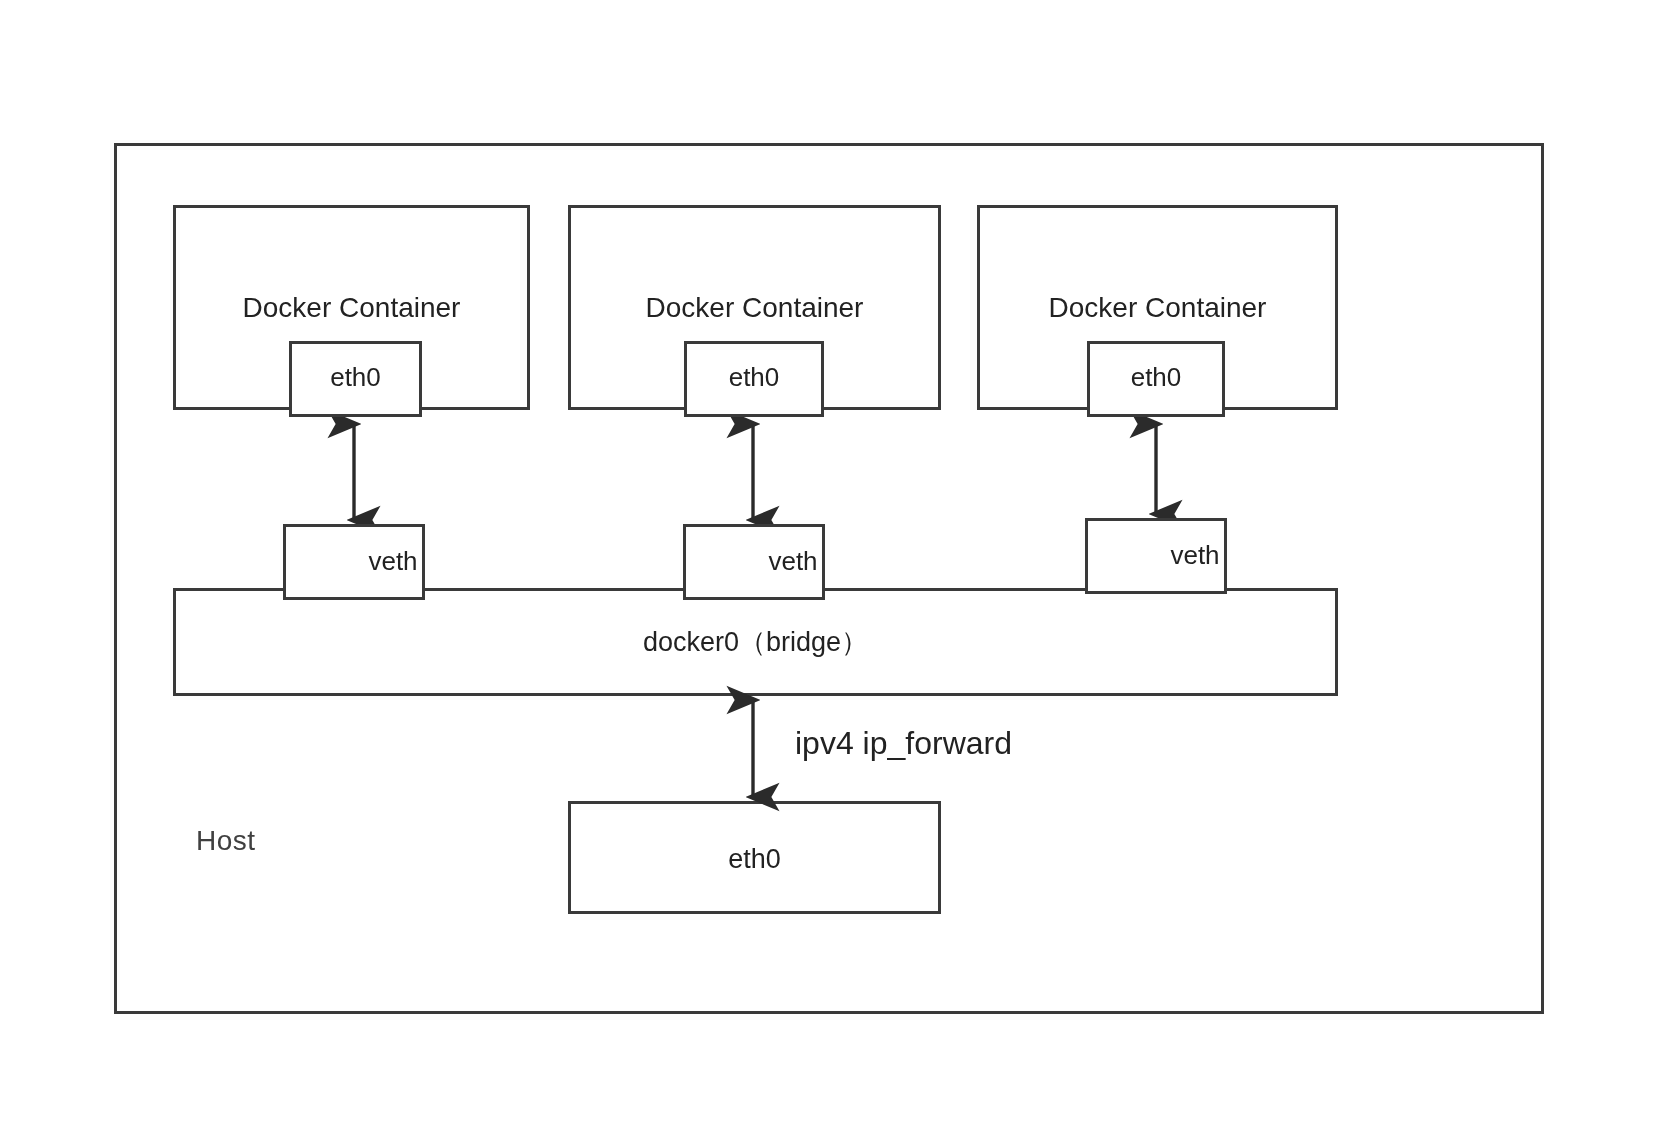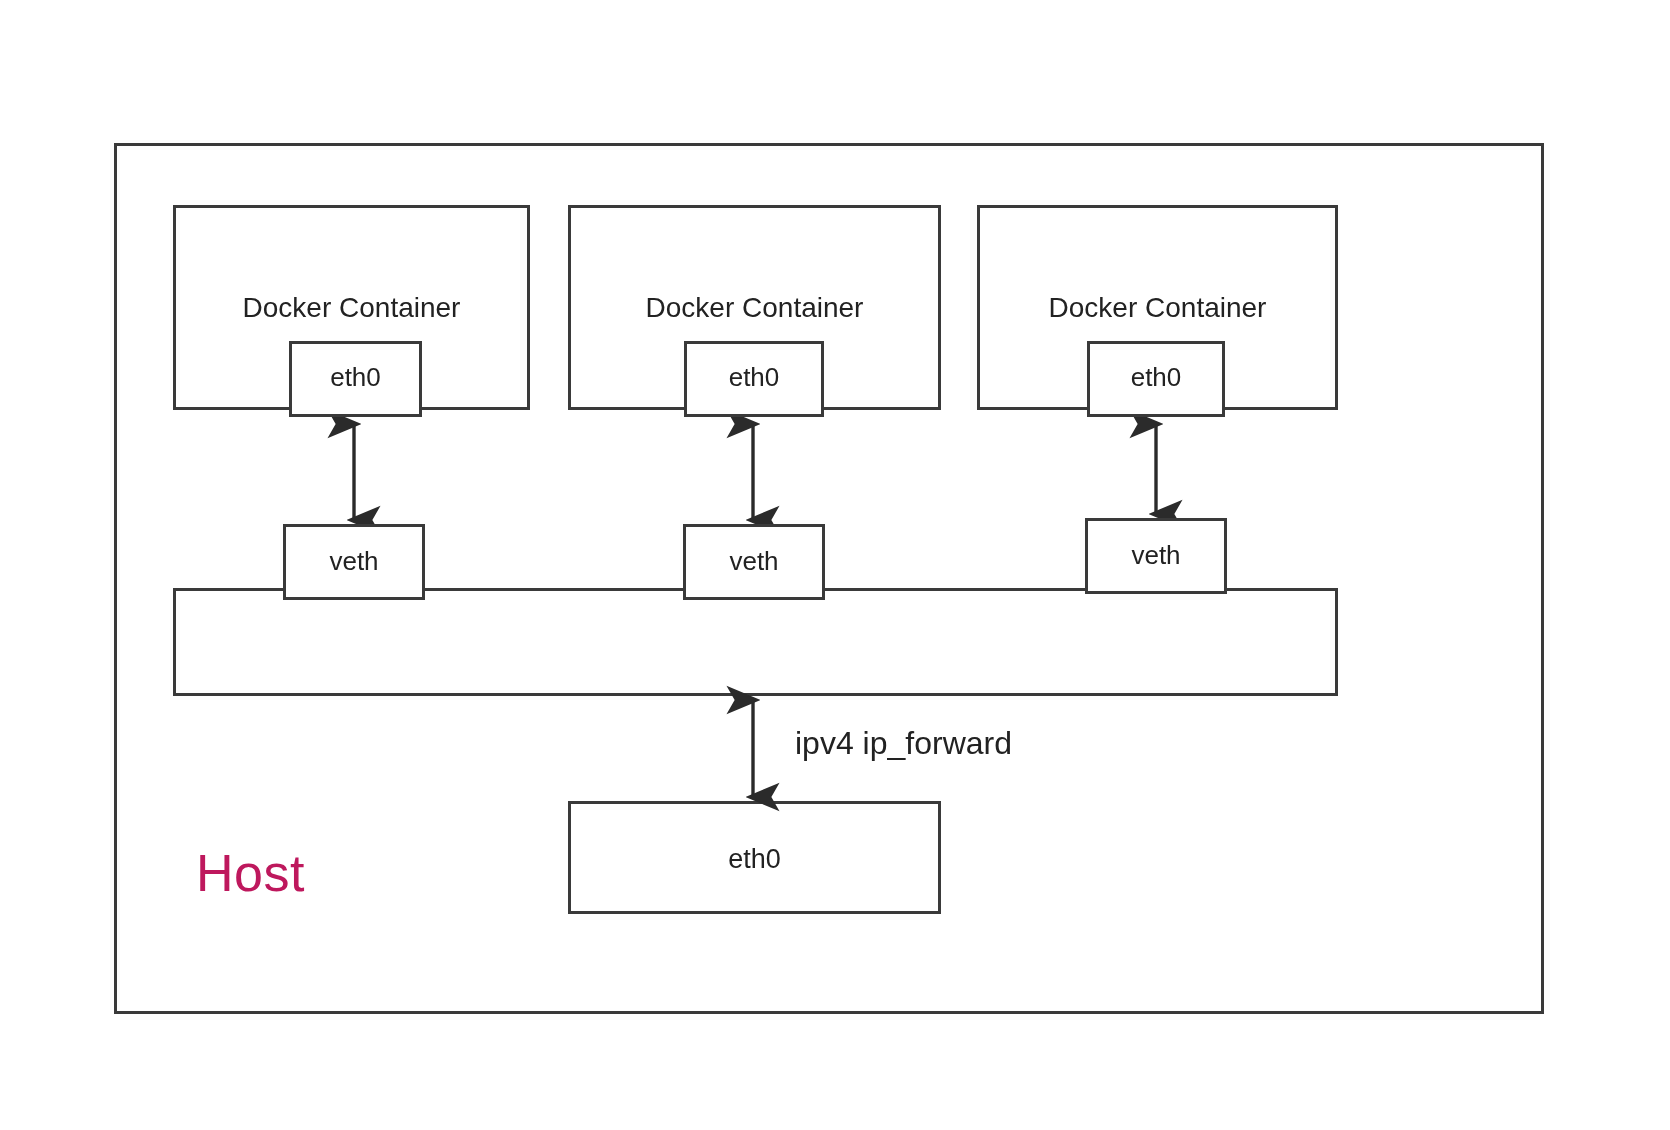--- a/index.html
+++ b/index.html
@@ -36,24 +36,24 @@
     top: 143px;
     width: 1430px;
     height: 871px;
     border-width: 3px;
     background: transparent;
     z-index: 1;
   }
   #host-label {
     position: absolute;
     left: 196px;
-    top: 843px;
-    font-size: 52px;
+    top: 825px;
+    font-size: 28px;
     letter-spacing: 0.5px;
-    color: #be185d;
+    color: #404040;
     z-index: 6;
   }
 
   
   .container-box {
     top: 205px;
     height: 205px;
     z-index: 2;
   }
   #container-1 { left: 173px;  width: 357px; }
@@ -103,20 +103,21 @@
   #veth-box-1 { left: 283px;  top: 524px; width: 142px; }
   #veth-box-2 { left: 683px;  top: 524px; width: 142px; }
   #veth-box-3 { left: 1085px; top: 518px; width: 142px; }
 
   .veth-label {
     position: absolute;
     font-size: 26px;
     text-align: center;
     z-index: 5;
     color: #222222;
+    margin-left: 39px;
   }
   #veth-label-1 { left: 283px;  top: 546px; width: 142px; }
   #veth-label-2 { left: 683px;  top: 546px; width: 142px; }
   #veth-label-3 { left: 1085px; top: 540px; width: 142px; }
 
   
   #bridge-box {
     left: 173px;
     top: 588px;
     width: 1165px;
@@ -224,20 +225,21 @@
   <div class="container-title" id="container-title-3">Docker Container</div>
 
   <div class="eth0-label" id="eth0-label-1">eth0</div>
   <div class="eth0-label" id="eth0-label-2">eth0</div>
   <div class="eth0-label" id="eth0-label-3">eth0</div>
 
   <div class="veth-label" id="veth-label-1">veth</div>
   <div class="veth-label" id="veth-label-2">veth</div>
   <div class="veth-label" id="veth-label-3">veth</div>
 
+  <div id="bridge-label">docker0（bridge）</div>
 
   <div id="host-eth0-label">eth0</div>
 
   <div id="ip-forward-label">ipv4 ip_forward</div>
 
   <div id="host-label">Host</div>
 
 </div>
 
 </body></html>

